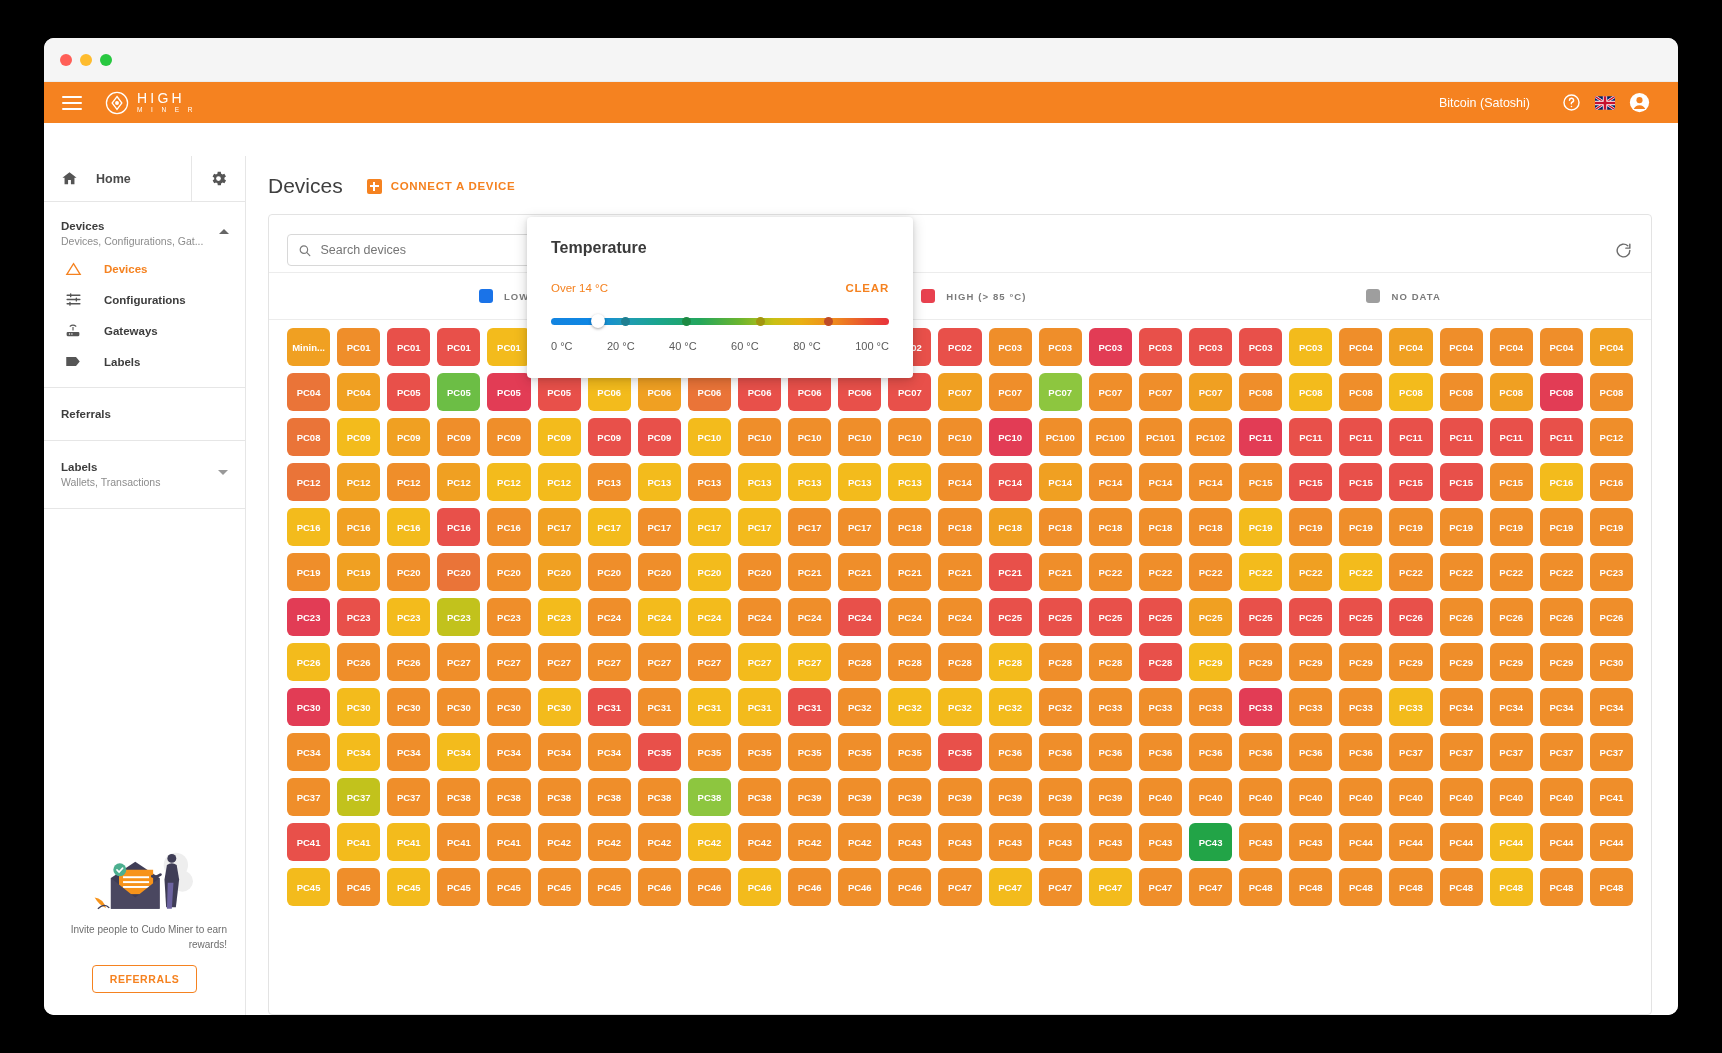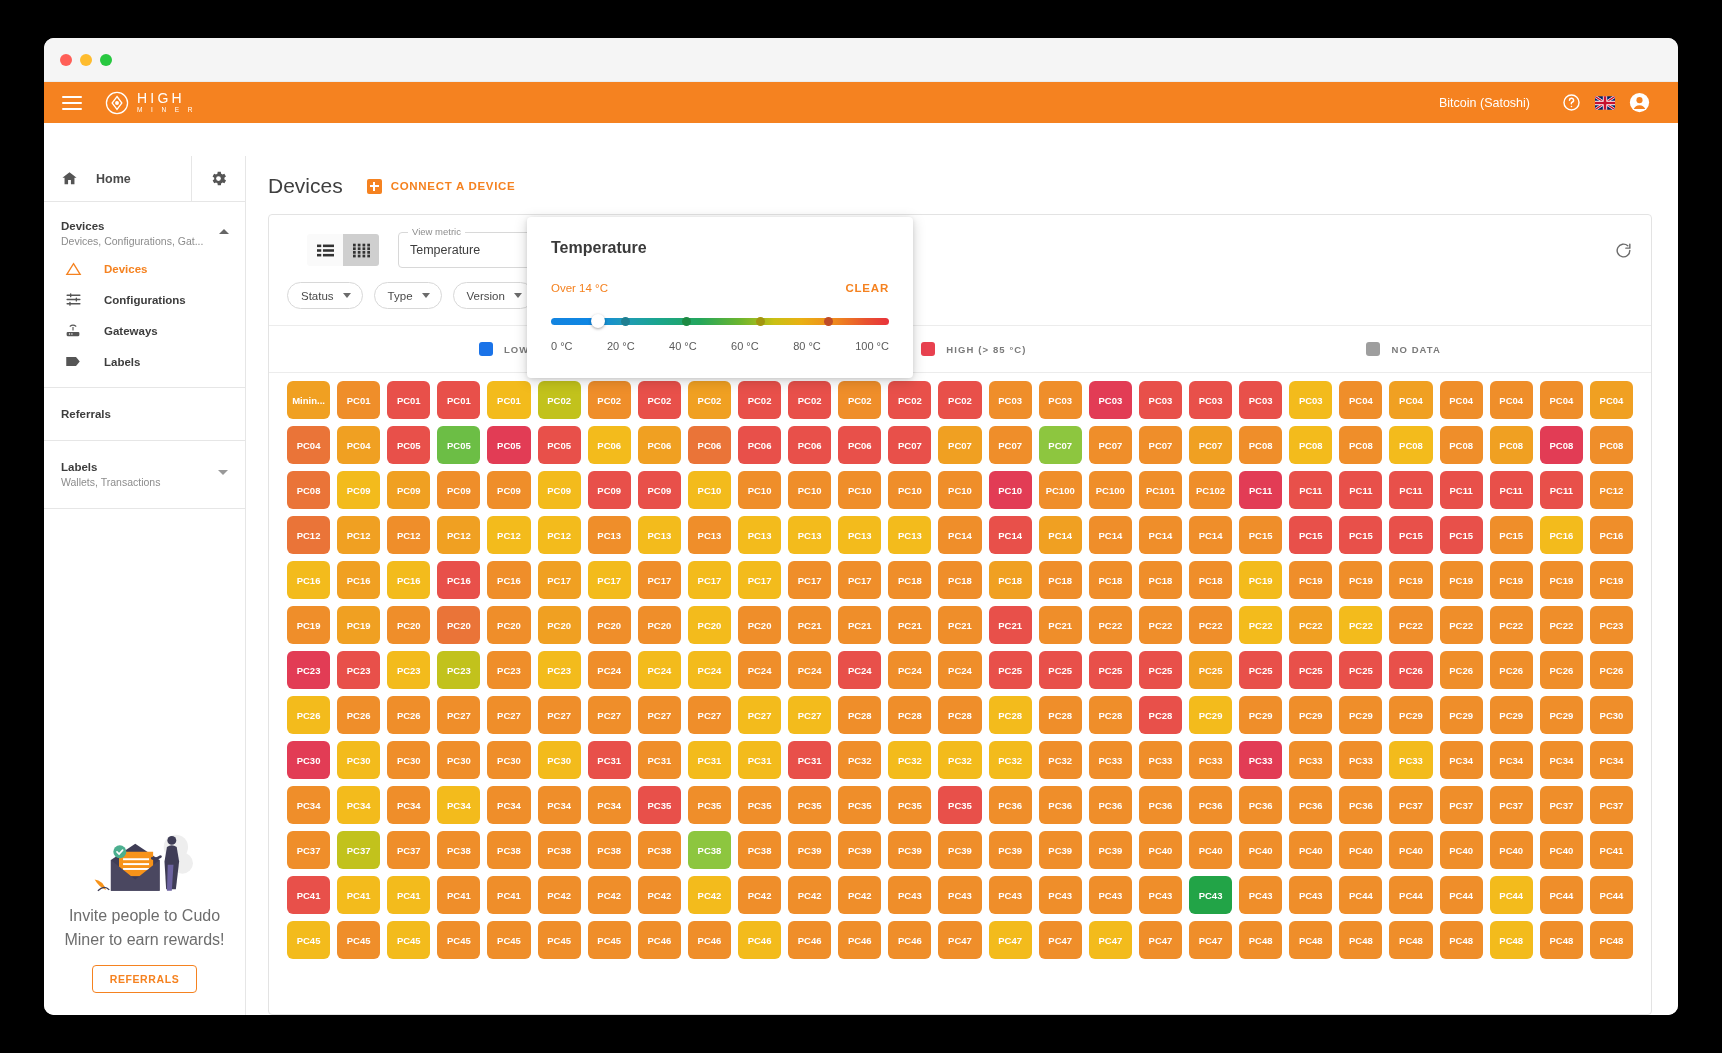--- a/index.html
+++ b/index.html
@@ -82,21 +82,21 @@
   .nav-item .ico { width: 22px; display: flex; align-items: center; justify-content: center; }
   .nav-item .lbl { font-size: 11.5px; color: #3d3d3d; font-weight: bold; margin-left: 20px; }
   .nav-item.active .lbl { color: #F58220; }
 
   .side-simple { padding: 20px 17px; border-bottom: 1px solid #e6e6e6; }
   .side-simple .group-title { font-size: 11.5px; }
 
   .side-spacer { flex: 1; }
   .referral-box { padding: 0 18px 22px; text-align: center; }
   .ref-illus { width: 130px; height: 78px; margin: 0 auto 10px; display: block; }
-  .ref-text { font-size: 16px; color: #6d6d6d; line-height: 1.5; }
+  .ref-text { font-size: 10px; color: #6d6d6d; line-height: 1.5; text-align: right; }
   .ref-btn {
     display: inline-block; margin-top: 13px;
     border: 1px solid #F58220; color: #F58220;
     font-size: 10.5px; font-weight: bold; letter-spacing: .6px;
     padding: 7px 17px; border-radius: 4px; background: #fff; cursor: pointer;
   }
 
   
   .main { flex: 1; background: #fff; padding: 18px 26px 0 22px; min-width: 0; display: flex; flex-direction: column; }
   .page-head { display: flex; align-items: center; margin-bottom: 16px; }
@@ -349,20 +349,27 @@
       <div class="page-head">
         <div class="page-title">Devices</div>
         <div class="connect-link">
           <span class="plus-sq"></span>
           <span class="connect-label">CONNECT A DEVICE</span>
         </div>
       </div>
 
       <div class="panel">
         <div class="toolbar">
+          <div class="search-box">
+            <svg width="15" height="15" viewBox="0 0 24 24" fill="none" stroke="#7a7a7a" stroke-width="2.1">
+              <circle cx="10.5" cy="10.5" r="6.6"></circle>
+                <path d="M15.4 15.4 L21 21" stroke-linecap="round"></path>
+            </svg>
+            <input placeholder="Search devices" style="">
+          </div>
           <div class="viewtoggle">
             <div class="vt-btn">
               <svg width="17" height="15" viewBox="0 0 20 16" fill="#333">
                 <rect x="0" y="1" width="5" height="3"></rect>
                   <rect x="7" y="1" width="13" height="3"></rect>
                 <rect x="0" y="6.5" width="5" height="3"></rect>
                   <rect x="7" y="6.5" width="13" height="3"></rect>
                 <rect x="0" y="12" width="5" height="3"></rect>
                   <rect x="7" y="12" width="13" height="3"></rect>
               </svg>
@@ -394,42 +401,20 @@
             <span class="ch-caret" style="width:0;height:0;border-left:4px solid transparent;border-right:4px solid transparent;border-top:5px solid #6b6b6b;"></span>
           </div>
           <div class="refresh-btn">
             <svg width="19" height="19" viewBox="0 0 24 24" fill="none" stroke="#6b6b6b" stroke-width="1.8">
               <path d="M20 12a8 8 0 1 1-2.6-5.9" stroke-linecap="round"></path>
               <path d="M20 4v5h-5" stroke-linecap="round" stroke-linejoin="round"></path>
             </svg>
           </div>
         </div>
 
-        <div class="chips">
-          <div class="chip">
-            <span>Status</span>
-            <span class="ch-caret"></span>
-          </div>
-          <div class="chip">
-            <span>Type</span>
-            <span class="ch-caret"></span>
-          </div>
-          <div class="chip">
-            <span>Version</span>
-            <span class="ch-caret"></span>
-          </div>
-          <div class="chip active">
-            <span>Over 14 °C</span>
-            <span class="ch-x">✕</span>
-          </div>
-          <div class="chip">
-            <span>Power usage</span>
-            <span class="ch-caret"></span>
-          </div>
-        </div>
 
         <div class="legend-row">
           <div class="legend-item">
             <span class="legend-swatch" id="sw0" style="background: rgb(26, 115, 232);"></span>
             <span class="legend-label">LOW (&lt; 40 °C)</span>
           </div>
           <div class="legend-item">
             <span class="legend-swatch" id="sw1" style="background: rgb(232, 65, 79);"></span>
             <span class="legend-label">HIGH (&gt; 85 °C)</span>
           </div>

